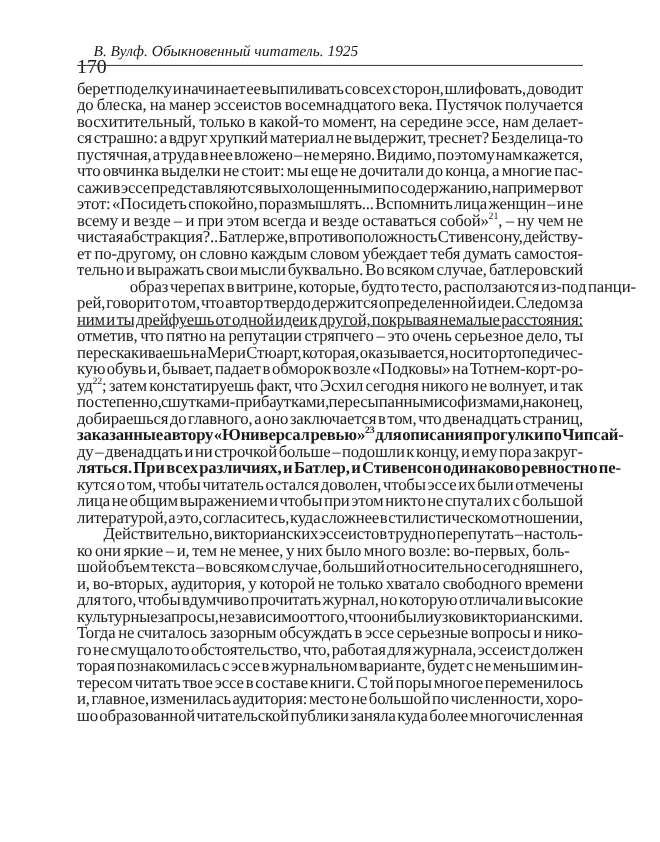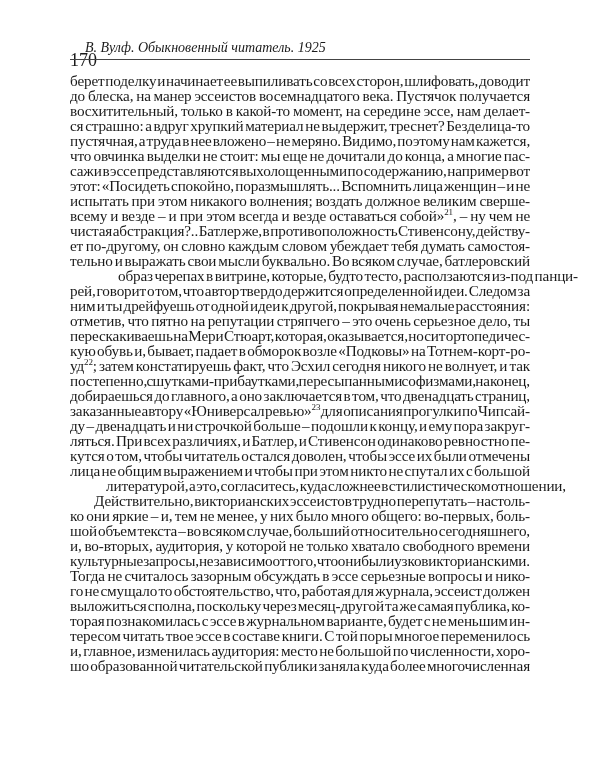--- a/index.html
+++ b/index.html
@@ -91,48 +91,47 @@
 <div class="body-text" id="body-text">
     <div>
       <div class="line" style="text-align: left; text-align-last: left; word-spacing: -2.84px;"><span>берет поделку и начинает ее выпиливать со всех сторон, шлифовать, доводит</span></div>
       <div class="line" style="text-align: left; text-align-last: left; word-spacing: -0.79px;"><span>до блеска, на манер эссеистов восемнадцатого века. Пустячок получается</span></div>
       <div class="line" style="text-align: left; text-align-last: left; word-spacing: -0.58px;"><span>восхитительный, только в какой-то момент, на середине эссе, нам делает-</span></div>
       <div class="line" style="text-align: left; text-align-last: left; word-spacing: -1.92px;"><span>ся страшно: а вдруг хрупкий материал не выдержит, треснет? Безделица-то</span></div>
       <div class="line" style="text-align: left; text-align-last: left; word-spacing: -2.51px;"><span>пустячная, а труда в нее вложено – не меряно. Видимо, поэтому нам кажется,</span></div>
       <div class="line" style="text-align: left; text-align-last: left; word-spacing: -1.38px;"><span>что овчинка выделки не стоит: мы еще не дочитали до конца, а многие пас-</span></div>
       <div class="line" style="text-align: left; text-align-last: left; word-spacing: -2.95px;"><span>сажи в эссе представляются выхолощенными по содержанию, например вот</span></div>
       <div class="line" style="text-align: left; text-align-last: left; word-spacing: -2.39px;"><span>этот: «Посидеть спокойно, поразмышлять... Вспомнить лица женщин – и не</span></div>
-      <div class="line" style="text-align: left; text-align-last: left; word-spacing: -0.77px;"><span>испытать при этом никакого волнения; воздать должное великим сверше-</span></div>
       <div class="line" style="text-align: left; text-align-last: left; word-spacing: -0.52px;"><span>всему и везде – и при этом всегда и везде оставаться собой»</span><sup class="fn">21</sup><span>, – ну чем не</span></div>
       <div class="line" style="text-align: left; text-align-last: left; word-spacing: -3.06px;"><span>чистая абстракция?.. Батлер же, в противоположность Стивенсону, действу-</span></div>
       <div class="line" style="text-align: left; text-align-last: left; word-spacing: -0.86px;"><span>ет по-другому, он словно каждым словом убеждает тебя думать самостоя-</span></div>
       <div class="line" style="text-align: left; text-align-last: left; word-spacing: -1.72px;"><span>тельно и выражать свои мысли буквально. Во всяком случае, батлеровский</span></div>
       <div class="line" style="text-align: left; text-align-last: left; word-spacing: -2.12px; margin-left: 48px;"><span>образ черепах в витрине, которые, будто тесто, расползаются из-под панци-</span></div>
       <div class="line" style="text-align: left; text-align-last: left; word-spacing: -2.74px;"><span>рей, говорит о том, что автор твердо держится определенной идеи. Следом за</span></div>
-      <div class="line" style="text-align: left; text-align-last: left; word-spacing: -2.43px;"><span>ним и ты дрейфуешь от одной идеи к другой, покрывая немалые расстояния:</span></div>
+      <div class="line" style="text-align: left; text-align-last: left; word-spacing: -2.43px; text-decoration: underline;"><span>ним и ты дрейфуешь от одной идеи к другой, покрывая немалые расстояния:</span></div>
       <div class="line" style="text-align: left; text-align-last: left; word-spacing: -1.09px;"><span>отметив, что пятно на репутации стряпчего – это очень серьезное дело, ты</span></div>
       <div class="line" style="text-align: left; text-align-last: left; word-spacing: -3.15px;"><span>перескакиваешь на Мери Стюарт, которая, оказывается, носит ортопедичес-</span></div>
       <div class="line" style="text-align: left; text-align-last: left; word-spacing: -2.18px;"><span>кую обувь и, бывает, падает в обморок возле «Подковы» на Тотнем-корт-ро-</span></div>
       <div class="line" style="text-align: left; text-align-last: left; word-spacing: -1.48px;"><span>уд</span><sup class="fn">22</sup><span>; затем констатируешь факт, что Эсхил сегодня никого не волнует, и так</span></div>
       <div class="line" style="text-align: left; text-align-last: left; word-spacing: -4.28px;"><span>постепенно, с шутками-прибаутками, пересыпанными софизмами, наконец,</span></div>
       <div class="line" style="text-align: left; text-align-last: left; word-spacing: -2.13px;"><span>добираешься до главного, а оно заключается в том, что двенадцать страниц,</span></div>
-      <div class="line" style="text-align: left; text-align-last: left; word-spacing: -3.12px;"><span>заказанные автору «Юниверсал ревью»</span><sup class="fn">23</sup><span> для описания прогулки по Чипсай-</span></div>
+      <div class="line" style="text-align: left; text-align-last: left; word-spacing: -3.12px; font-weight: bold;"><span>заказанные автору «Юниверсал ревью»</span><sup class="fn">23</sup><span> для описания прогулки по Чипсай-</span></div>
       <div class="line" style="text-align: left; text-align-last: left; word-spacing: -2.13px;"><span>ду – двенадцать и ни строчкой больше – подошли к концу, и ему пора закруг-</span></div>
-      <div class="line" style="text-align: right; text-align-last: left; word-spacing: -2.35px;"><span>ляться. При всех различиях, и Батлер, и Стивенсон одинаково ревностно пе-</span></div>
+      <div class="line" style="text-align: right; text-align-last: left; word-spacing: -2.35px; font-weight: bold;"><span>ляться. При всех различиях, и Батлер, и Стивенсон одинаково ревностно пе-</span></div>
       <div class="line" style="text-align: left; text-align-last: left; word-spacing: -1.98px;"><span>кутся о том, чтобы читатель остался доволен, чтобы эссе их были отмечены</span></div>
       <div class="line" style="text-align: left; text-align-last: left; word-spacing: -2.11px;"><span>лица не общим выражением и чтобы при этом никто не спутал их с большой</span></div>
-      <div class="line" style="text-align: left; text-align-last: left; word-spacing: -3.01px; margin-left: 36px;"><span>литературой, а это, согласитесь, куда сложнее в стилистическом отношении,</span></div>
+      <div class="line" style="text-align: left; text-align-last: left; word-spacing: -3.01px;"><span>литературой, а это, согласитесь, куда сложнее в стилистическом отношении,</span></div>
     </div>
     <div>
       <div class="line indent" style="text-align: left; text-align-last: left; word-spacing: -2.79px;"><span>Действительно, викторианских эссеистов трудно перепутать – настоль-</span></div>
-      <div class="line" style="text-align: left; text-align-last: left; word-spacing: -1.19px;"><span>ко они яркие – и, тем не менее, у них было много общего: во-первых, боль-</span></div>
+      <div class="line" style="text-align: left; text-align-last: left; word-spacing: -1.19px;"><span>ко они яркие – и, тем не менее, у них было много возле: во-первых, боль-</span></div>
       <div class="line" style="text-align: left; text-align-last: left; word-spacing: -2.63px;"><span>шой объем текста – во всяком случае, больший относительно сегодняшнего,</span></div>
       <div class="line" style="text-align: left; text-align-last: left; word-spacing: -0.84px;"><span>и, во-вторых, аудитория, у которой не только хватало свободного времени</span></div>
+      <div class="line" style="text-align: left; text-align-last: left; word-spacing: -2.21px;"><span>для того, чтобы вдумчиво прочитать журнал, но которую отличали высокие</span></div>
       <div class="line" style="text-align: left; text-align-last: left; word-spacing: -3.7px;"><span>культурные запросы, независимо от того, что они были узковикторианскими.</span></div>
       <div class="line" style="text-align: left; text-align-last: left; word-spacing: -1.15px;"><span>Тогда не считалось зазорным обсуждать в эссе серьезные вопросы и нико-</span></div>
       <div class="line" style="text-align: left; text-align-last: left; word-spacing: -2.24px;"><span>го не смущало то обстоятельство, что, работая для журнала, эссеист должен</span></div>
-      <div class="line" style="text-align: left; text-align-last: left; word-spacing: -2.44px;"><span>выложиться сполна, поскольку через месяц-другой та же самая публика, ко-</span></div>
       <div class="line" style="text-align: left; text-align-last: left; word-spacing: -2.16px;"><span>торая познакомилась с эссе в журнальном варианте, будет с не меньшим ин-</span></div>
       <div class="line" style="text-align: left; text-align-last: left; word-spacing: -1.88px;"><span>тересом читать твое эссе в составе книги. С той поры многое переменилось</span></div>
       <div class="line" style="text-align: left; text-align-last: left; word-spacing: -2.11px;"><span>и, главное, изменилась аудитория: место не большой по численности, хоро-</span></div>
       <div class="line" style="text-align: left; text-align-last: left; word-spacing: -2.31px;"><span>шо образованной читательской публики заняла куда более многочисленная</span></div>
     </div>
   </div>
 
 </body></html>

